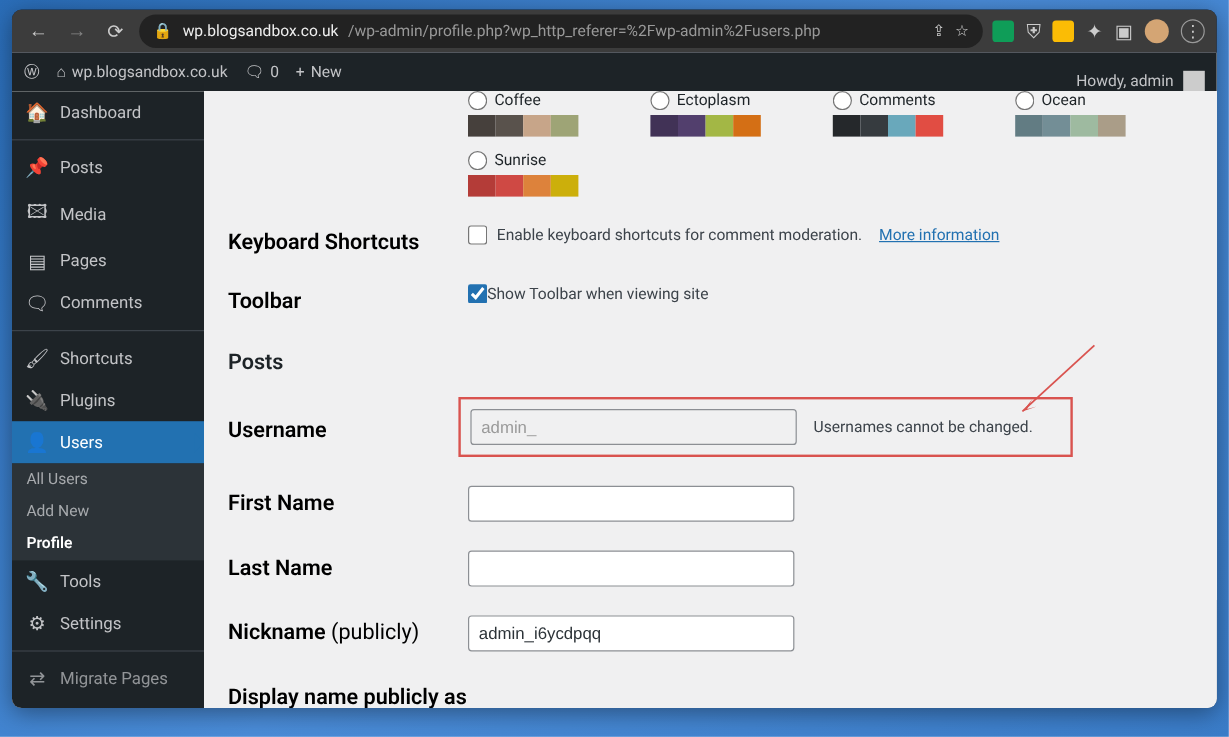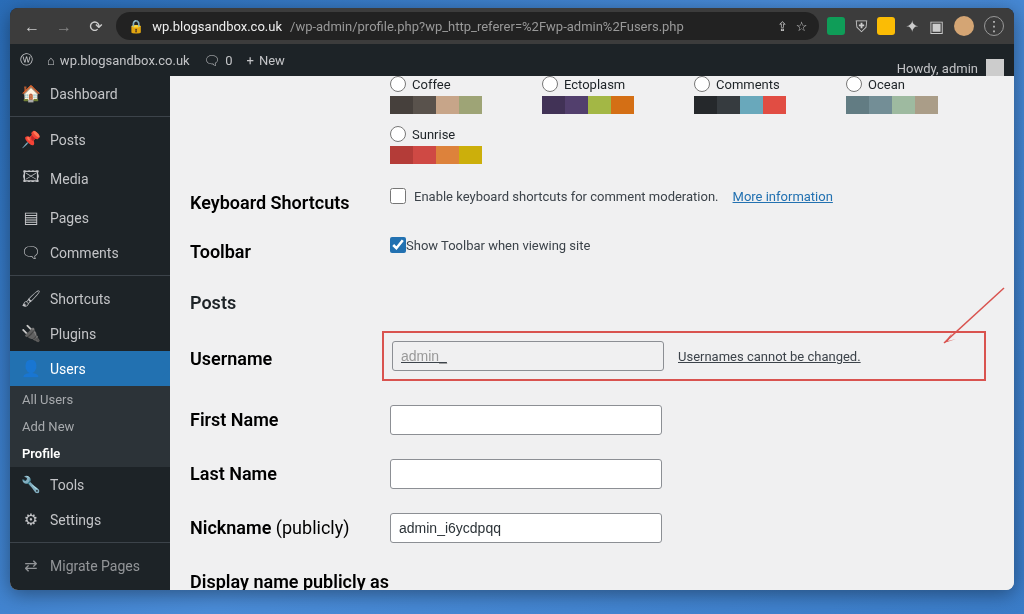--- a/index.html
+++ b/index.html
@@ -54,21 +54,21 @@
 
 input[type=radio], input[type=checkbox] { width: 16px; height: 16px; accent-color: #2271b1; }
 input[type=text], select { border: 1px solid #8c8f94; border-radius: 3px; padding: 4px 8px; font-size: 14px; background: #fff; color: #2c3338;}
 input[type=text] { width: 272px; height: 30px; }
 input[type=text]:disabled { background: #f0f0f1; color: #999; }
 select { width: 160px; height: 30px; margin-top: 28px; }
 a.link { color: #2271b1; text-decoration: underline; }
 
 h2 { font-size: 18px; color: #1d2327; font-weight: 600; margin: 18px 0 6px; }
 
-.highlight-box { border: 2px solid #d9534f; padding: 8px 8px; margin-left: -8px; display: flex; align-items: center; gap: 14px; position: relative; width: 604px; text-decoration: underline; }
+.highlight-box { border: 2px solid #d9534f; padding: 8px 8px; margin-left: -8px; display: flex; align-items: center; gap: 14px; position: relative; width: 512px; }
 .arrow-svg { position: absolute; right: -30px; top: -50px; }
 
 </style>
 </head>
 <body>
 
 <div class="browser-frame">
   <div class="browser-toolbar">
     <div class="nav-btn">←</div>
     <div class="nav-btn" style="opacity:.5">→</div>

